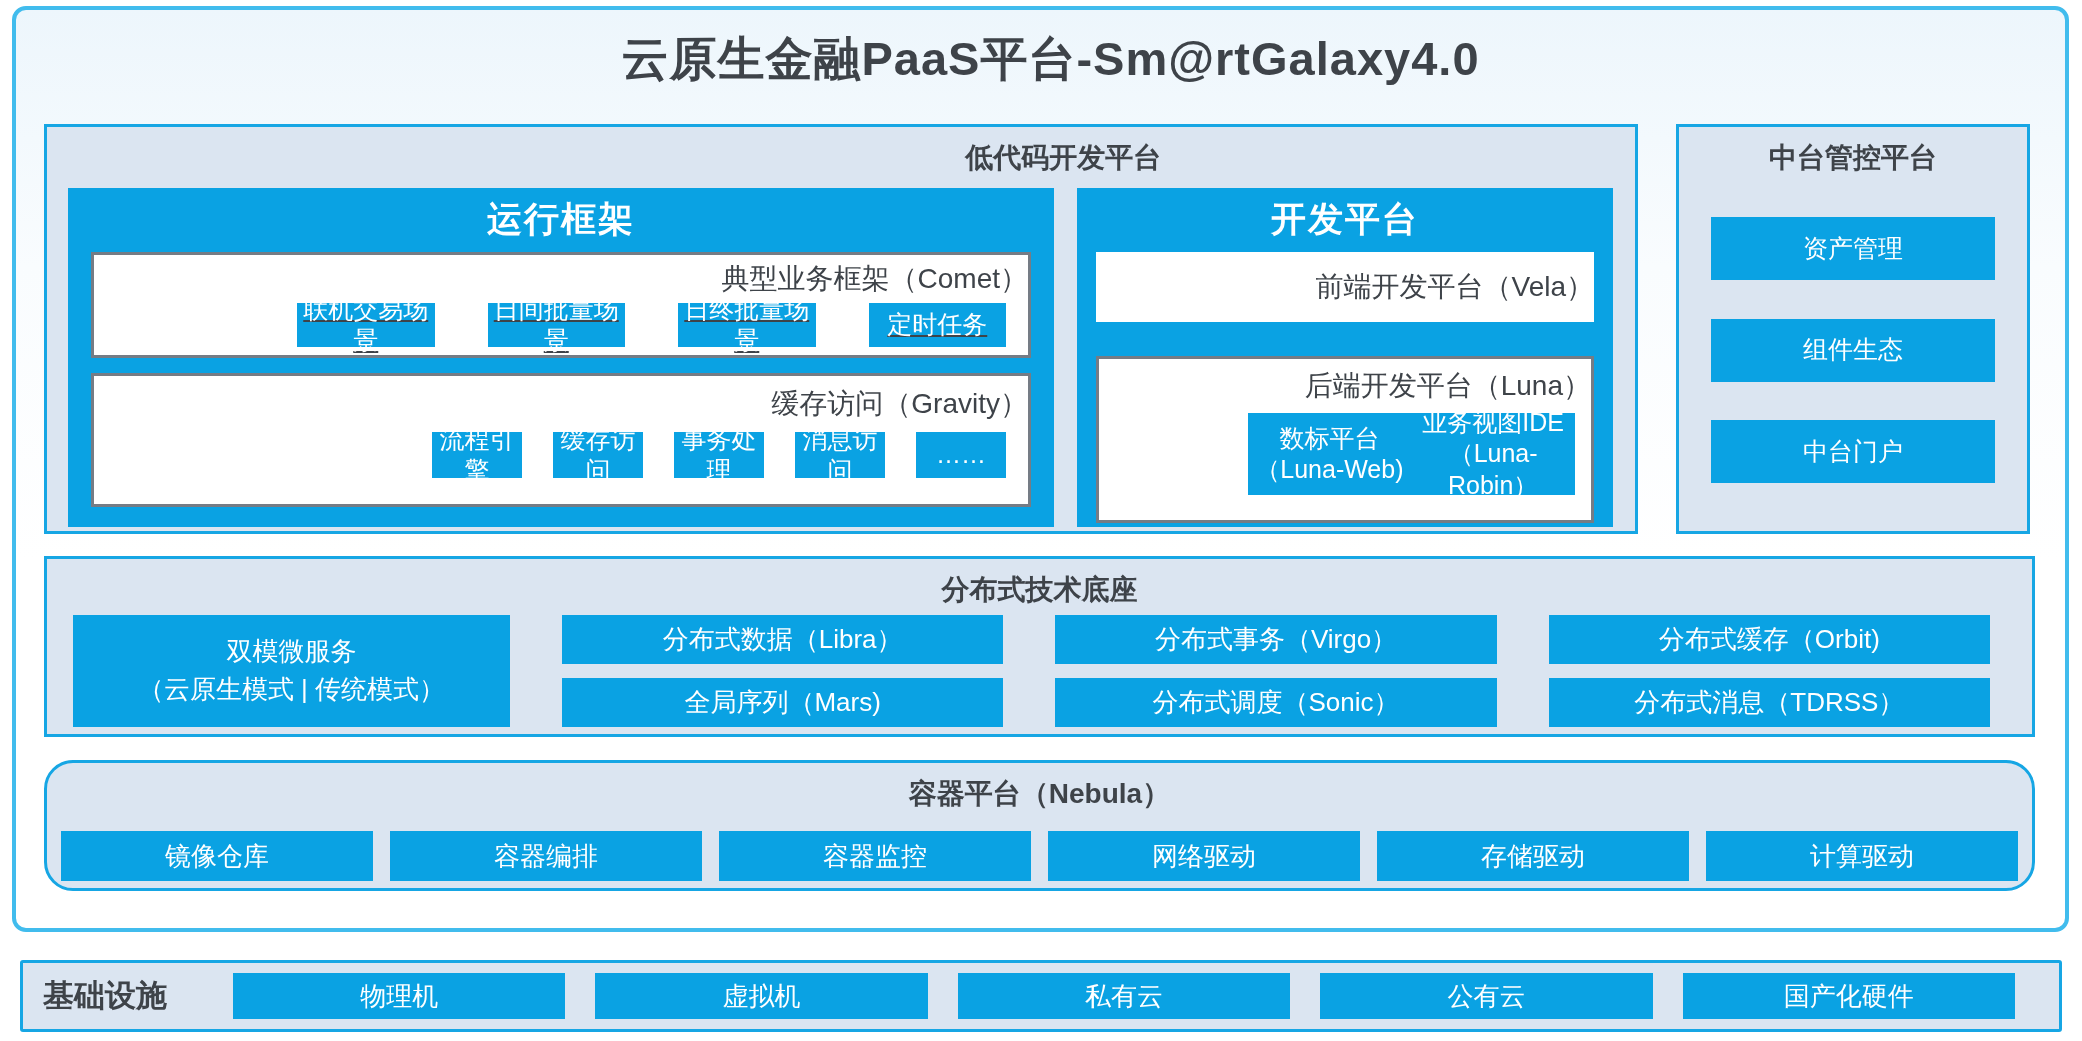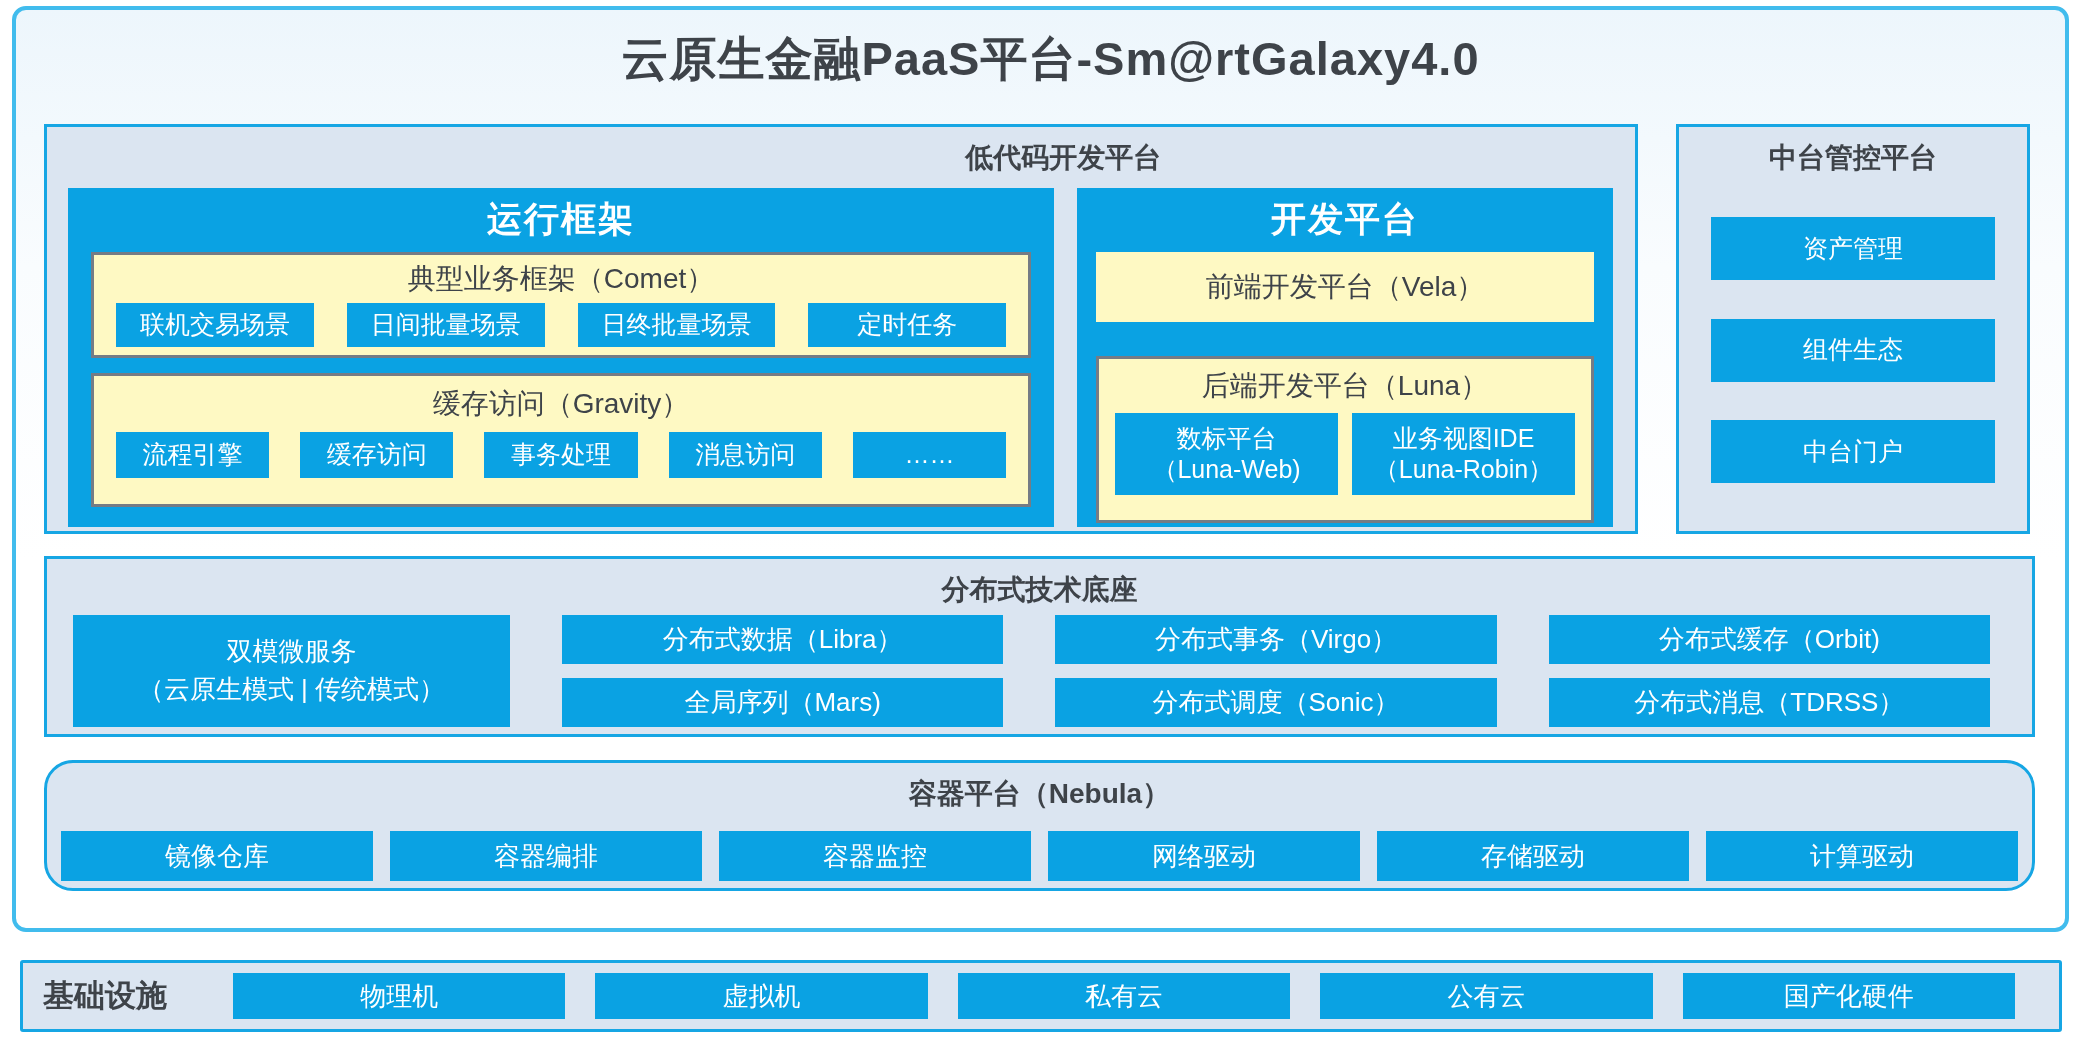--- a/index.html
+++ b/index.html
@@ -49,48 +49,48 @@
     position:absolute;top:61px;height:339px;background:var(--blue);
     display:flex;flex-direction:column;
   }
   .bluebox-runtime{left:21px;width:986px;}
   .bluebox-dev{left:1030px;width:536px;}
   .bluebox-title{
     height:62px;display:flex;align-items:center;justify-content:center;
     color:#fff;font-size:35px;font-weight:700;letter-spacing:2px;
   }
   .whitebox{
-    background:#fef9c3;border:3px solid var(--gray-border);
-    display:flex;flex-direction:column;
+    background:#ffffff;border:3px solid var(--gray-border);
+    display:flex;flex-direction:column;align-items:flex-end;
   }
   .wb-title{
     flex:0 0 auto;display:flex;align-items:center;justify-content:center;
     font-size:28px;color:var(--dark);
   }
   .chip{
     background:var(--blue);color:#fff;
     display:flex;align-items:center;justify-content:center;
     font-size:25px;line-height:1.25;text-align:center;
   }
 
   .comet-box{margin:2px 23px 0;height:106px;}
   .comet-box .wb-title{height:48px;}
-  .comet-row{display:flex;gap:33px;padding:0 22px;height:44px;}
+  .comet-row{display:flex;gap:53px;padding:0 22px;height:44px;text-decoration:underline;}
   .comet-row .chip{flex:1;}
 
   .gravity-box{margin:15px 23px 0;height:134px;}
   .gravity-box .wb-title{height:56px;}
   .gravity-row{display:flex;gap:31px;padding:0 22px;height:46px;}
   .gravity-row .chip{flex:1;}
 
   .vela-box{margin:2px 19px 16px;height:70px;border:none;justify-content:center;}
   .vela-box .wb-title{height:auto;}
   .luna-box{margin:18px 19px 0;height:167px;}
   .luna-box .wb-title{height:54px;}
-  .luna-row{display:flex;gap:14px;padding:0 16px;height:82px;border-radius:29px;}
+  .luna-row{display:flex;padding:0 16px;height:82px;border-radius:29px;}
   .luna-row .chip{flex:1;flex-direction:column;font-size:25px;}
 
   
   .dist-panel{left:28px;top:546px;width:1991px;height:181px;}
   .dist-content{
     position:absolute;left:26px;right:42px;top:56px;bottom:7px;
     display:flex;gap:52px;
   }
   .dual-box{flex:0 0 437px;flex-direction:column;font-size:26px;line-height:1.45;}
   .dist-col{flex:1;display:flex;flex-direction:column;justify-content:space-between;}

